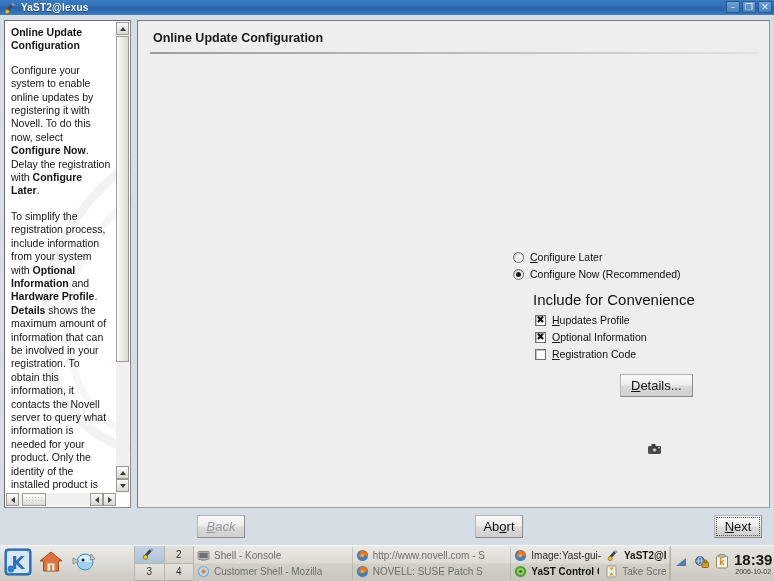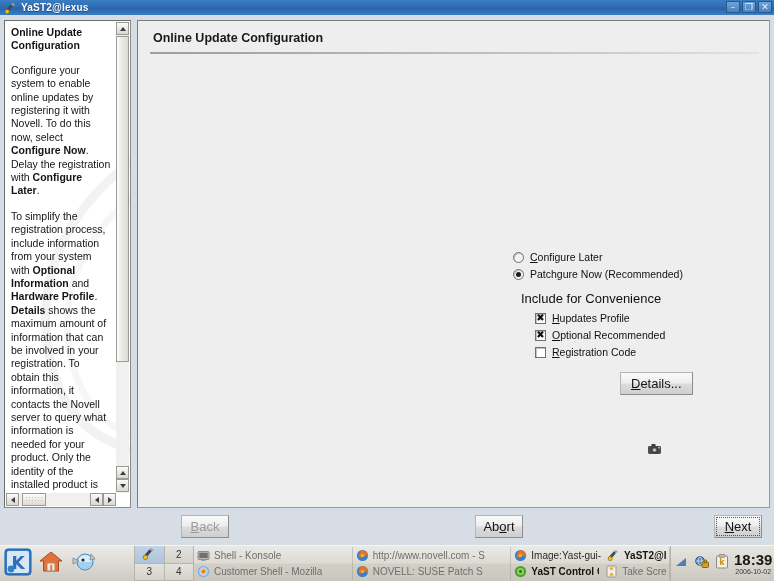--- a/index.html
+++ b/index.html
@@ -168,21 +168,21 @@
   .cbox {
     width: 11px; height: 11px; background: #ffffff;
     border: 1px solid #6f6f6f;
     box-shadow: inset 1px 1px 0 #c2c2c2;
     flex: 0 0 11px; margin-right: 6px;
     display: flex; align-items: center; justify-content: center;
     font-size: 10px; line-height: 1; color: #111; font-weight: bold;
     font-family: "DejaVu Sans", sans-serif;
   }
   .u { text-decoration: underline; }
-  #include-label { margin: 9px 0 4px 8px; font-size: 13px; color: #101010; }
+  #include-label { margin: 9px 0 4px 20px; font-size: 15px; color: #101010; }
   #include-group { margin-left: 22px; }
   #details-wrap { margin: 12px 0 0 66px; }
   .btn {
     background: linear-gradient(to bottom,#fafafa 0%,#ededed 48%,#dcdcdc 52%,#cfcfcf 100%);
     border: 1px solid #8e8e8e;
     border-top-color: #b4b4b4; border-left-color: #b4b4b4;
     font-size: 13px; color: #141414;
     padding: 3px 10px 3px 10px;
     font-family: "Liberation Sans", sans-serif;
     cursor: default;
@@ -191,21 +191,21 @@
   #camera-cursor {
     position: absolute; left: 509px; top: 421px;
     width: 16px; height: 14px;
   }
 
   
   #bottom-bar {
     position: absolute; left: 0; bottom: 0; width: 774px; height: 37px;
     display: flex; align-items: center;
   }
-  #btn-back { position: absolute; left: 140px; }
+  #btn-back { position: absolute; left: 156px; font-style: italic; }
   #btn-abort { position: absolute; left: 434px; }
   #btn-next { position: absolute; right: 12px; }
   .btn-wide { width: 48px; text-align: center; padding: 3px 0; }
   .btn-disabled { color: #9b9b9b; }
   .btn-focus { outline: 1px dotted #555; outline-offset: -3px; }
 
   
   #taskbar {
     position: absolute; left: 0; top: 545px;
     width: 774px; height: 36px;
@@ -330,33 +330,33 @@
 
         <div class="opt-row">
           <span class="radio"></span>
           <span><span class="u">C</span><span>onfigure Later</span></span>
         </div>
 
         <div class="opt-row">
           <span class="radio">
               <span class="dot"></span>
             </span>
-          <span><span>Patch</span><span class="u">g</span><span>ure Now (Recommended)</span></span>
+          <span><span>Confi</span><span class="u">g</span><span>ure Now (Recommended)</span></span>
         </div>
 
         <div id="include-label">Include for Convenience</div>
 
         <div id="include-group">
           <div class="opt-row">
             <span class="cbox">✖</span>
             <span><span class="u">H</span><span>updates Profile</span></span>
           </div>
           <div class="opt-row">
             <span class="cbox">✖</span>
-            <span><span class="u">O</span><span>ptional Recommended</span></span>
+            <span><span class="u">O</span><span>ptional Information</span></span>
           </div>
           <div class="opt-row">
             <span class="cbox"></span>
             <span><span class="u">R</span><span>egistration Code</span></span>
           </div>
         </div>
 
         <div id="details-wrap">
           <button class="btn"><span class="u">D</span><span>etails...</span></button>
         </div>

